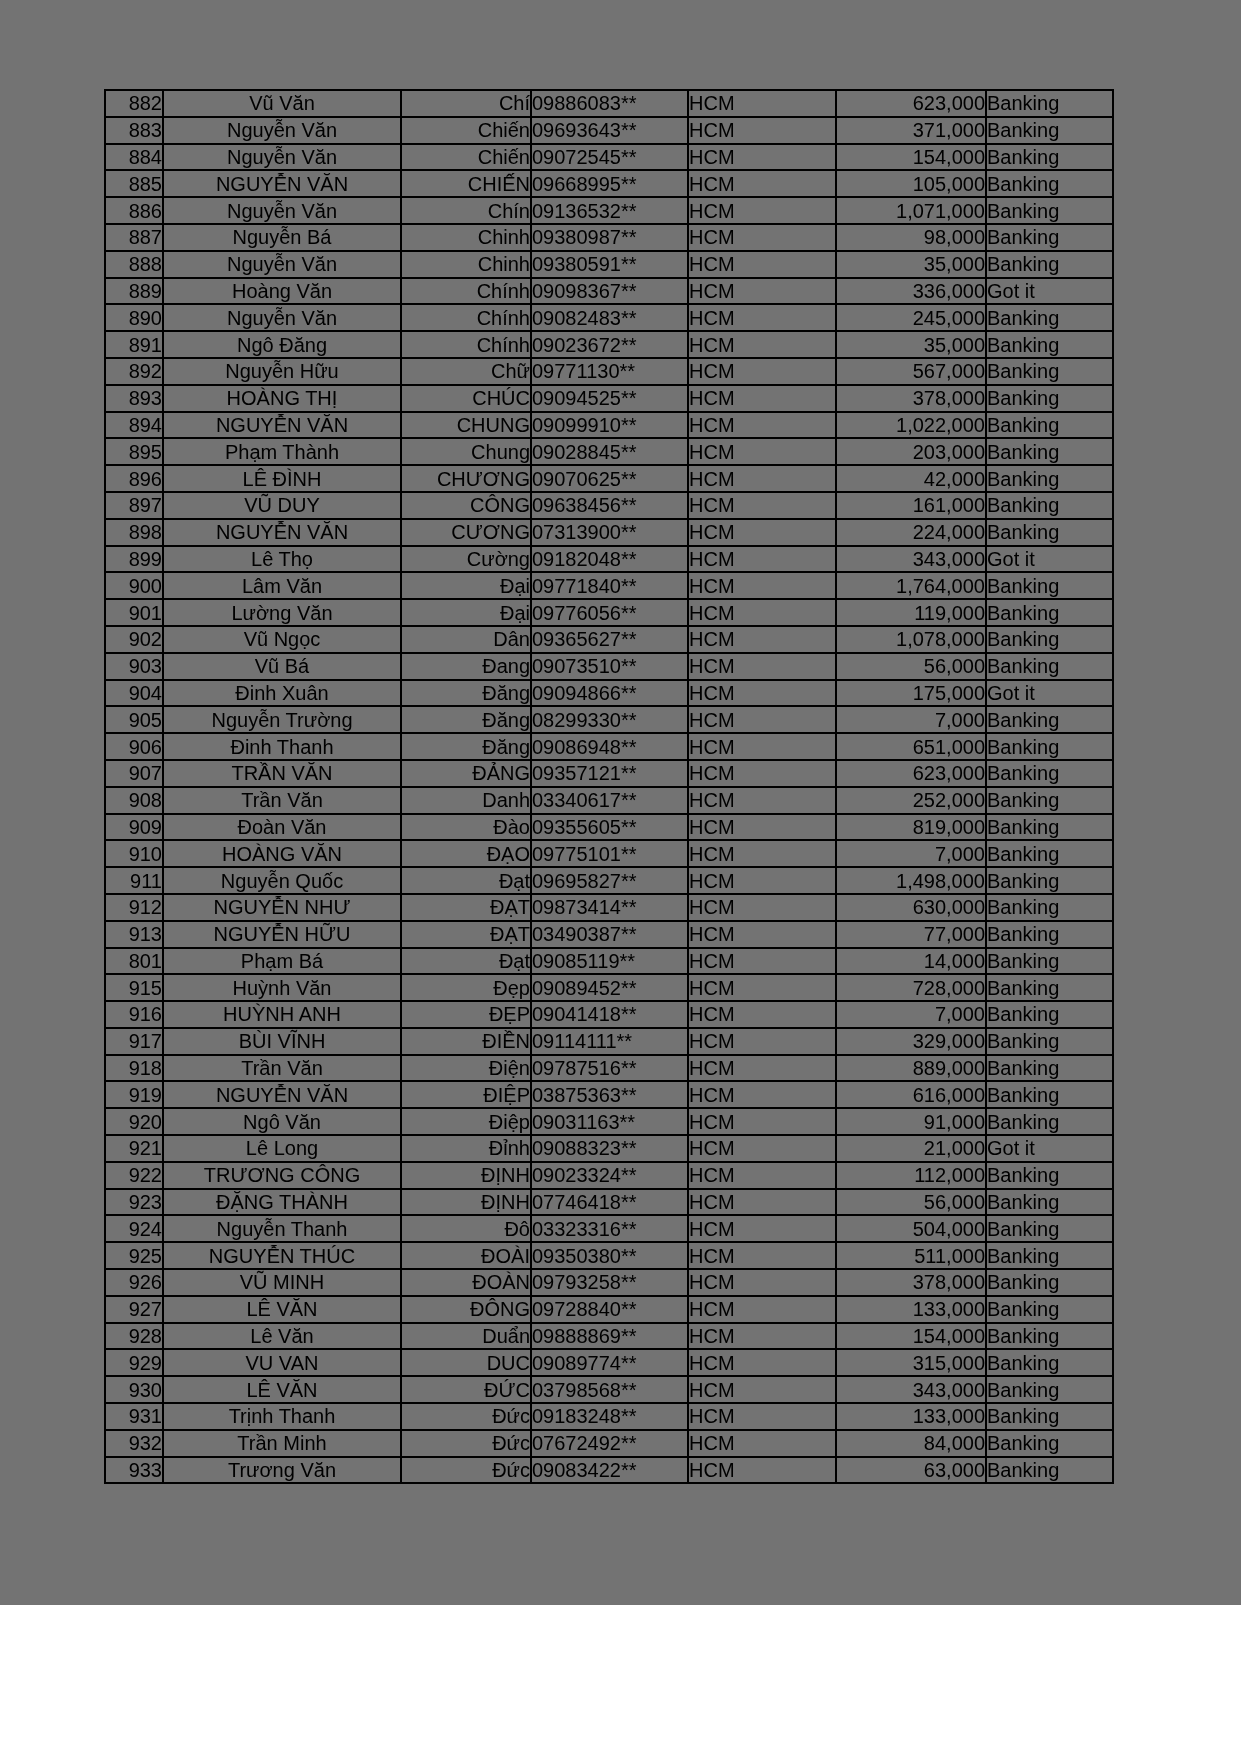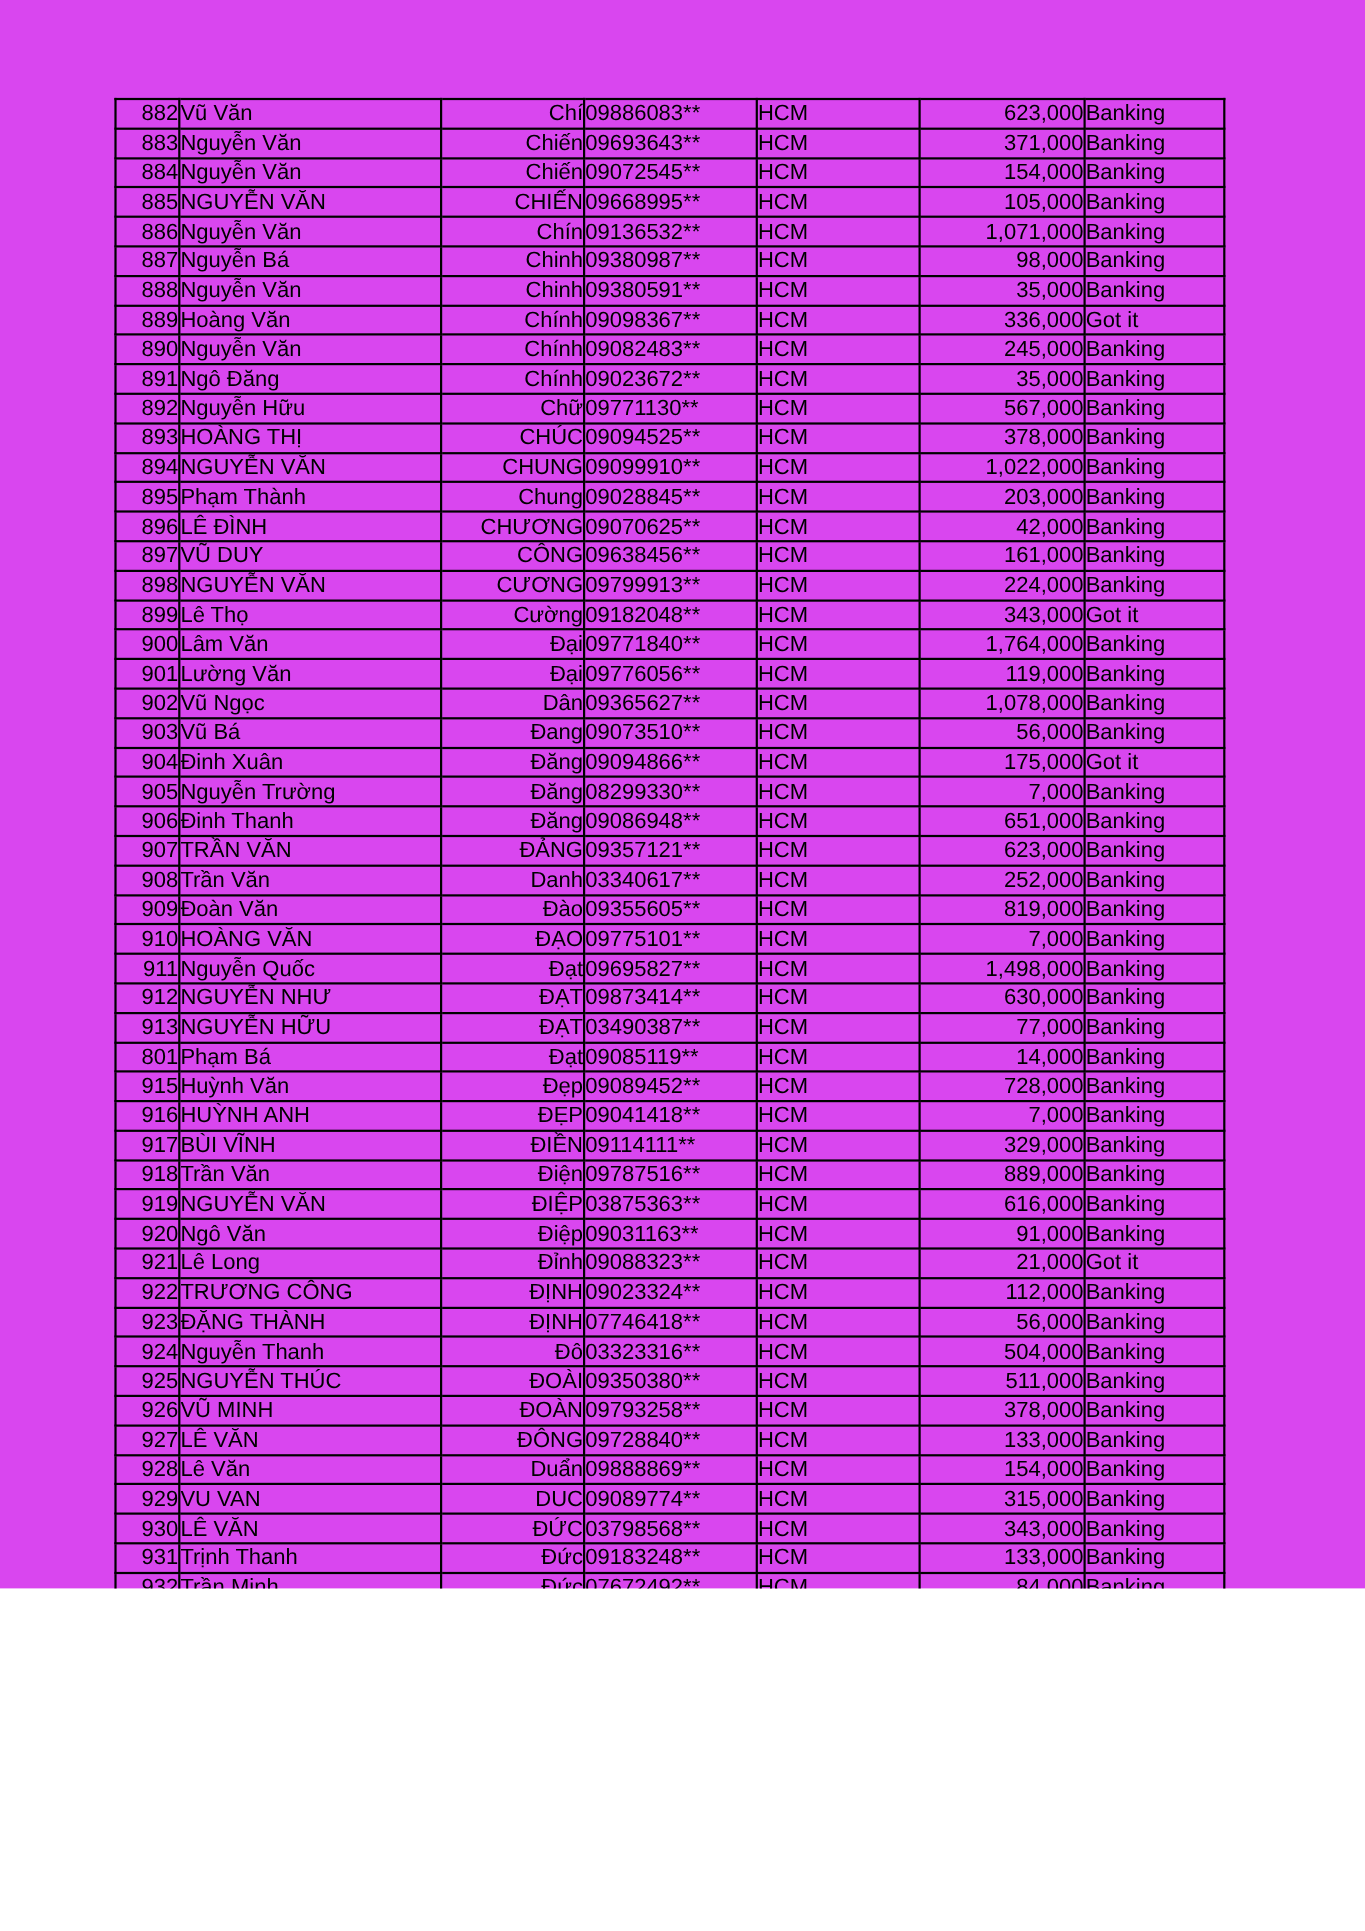--- a/index.html
+++ b/index.html
@@ -6,22 +6,22 @@
   html, body {
     width: 1241px;
     height: 1755px;
     background: #ffffff;
     font-family: "Liberation Sans", "DejaVu Sans", sans-serif;
     color: #000000;
   }
   .page {
     position: relative;
     width: 1241px;
-    height: 1444px;
-    background: #d946ef;
+    height: 1605px;
+    background: #737373;
     overflow: hidden;
   }
   table.roster {
     position: absolute;
     left: 104px;
     top: 89px;
     width: 1008px;
     border-collapse: collapse;
     table-layout: fixed;
     font-size: 20px;
@@ -29,21 +29,21 @@
   }
   table.roster td {
     border: 2px solid #000000;
     height: 26.8px;
     padding: 0;
     white-space: nowrap;
     overflow: hidden;
     vertical-align: middle;
   }
   td.col-id        { text-align: right;  padding-right: 3px; }
-  td.col-family    { }
+  td.col-family    { text-align: center; }
   td.col-given     { text-align: right; }
   td.col-phone     { }
   td.col-location  { text-align: left; }
   td.col-amount    { text-align: right;  padding-right: 10px; }
   td.col-status    { }
 </style>
 </head>
 <body>
 
 <div class="page">
@@ -199,21 +199,21 @@
           <td class="col-given">CÔNG</td>
           <td class="col-phone">09638456**</td>
           <td class="col-location">HCM</td>
           <td class="col-amount">161,000</td>
           <td class="col-status">Banking</td>
         </tr>
         <tr>
           <td class="col-id">898</td>
           <td class="col-family">NGUYỄN VĂN</td>
           <td class="col-given">CƯƠNG</td>
-          <td class="col-phone">09799913**</td>
+          <td class="col-phone">07313900**</td>
           <td class="col-location">HCM</td>
           <td class="col-amount">224,000</td>
           <td class="col-status">Banking</td>
         </tr>
         <tr>
           <td class="col-id">899</td>
           <td class="col-family">Lê Thọ</td>
           <td class="col-given">Cường</td>
           <td class="col-phone">09182048**</td>
           <td class="col-location">HCM</td>

